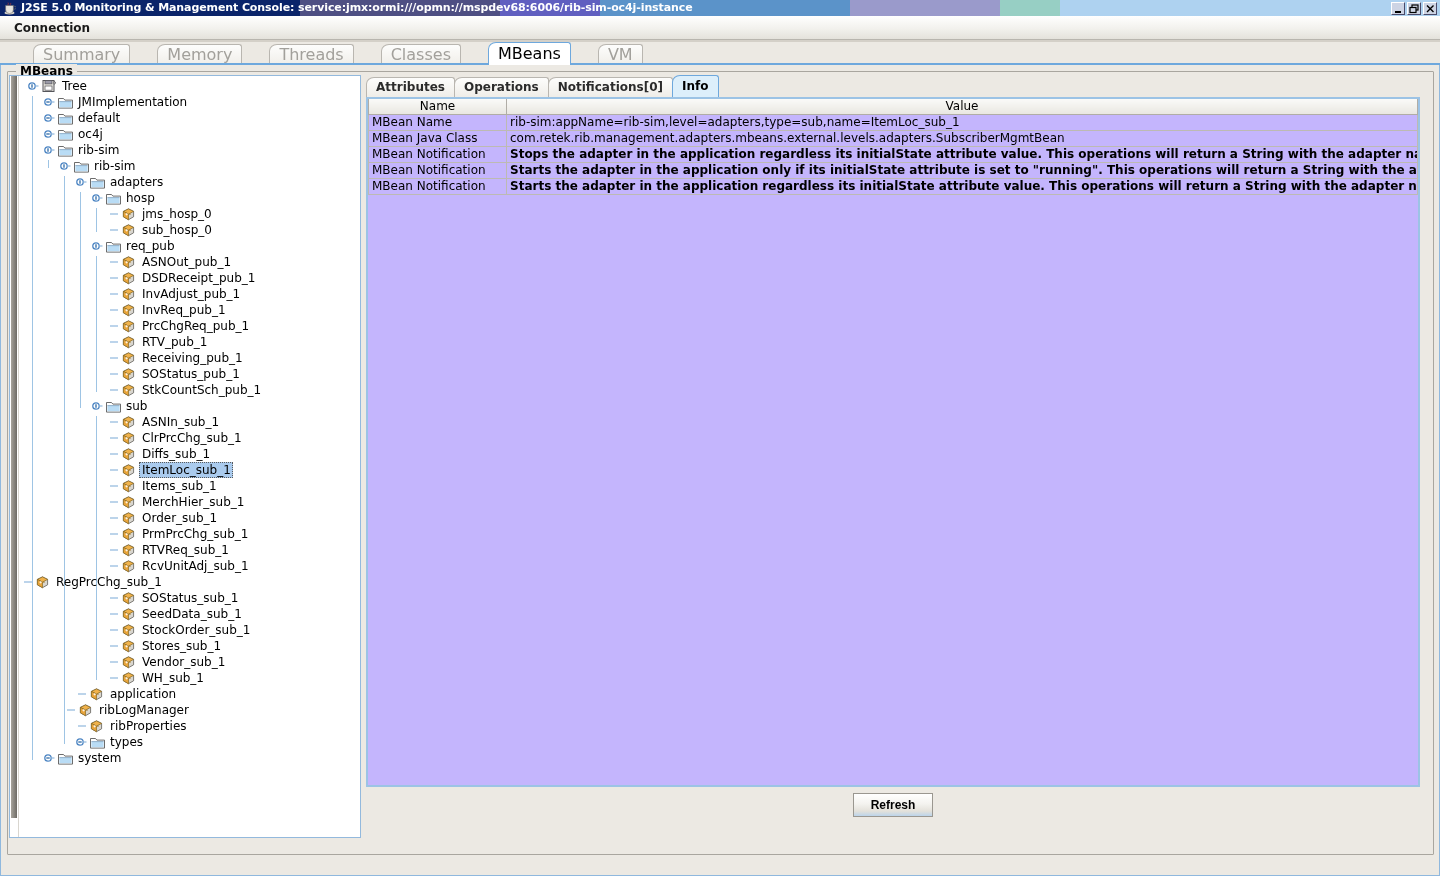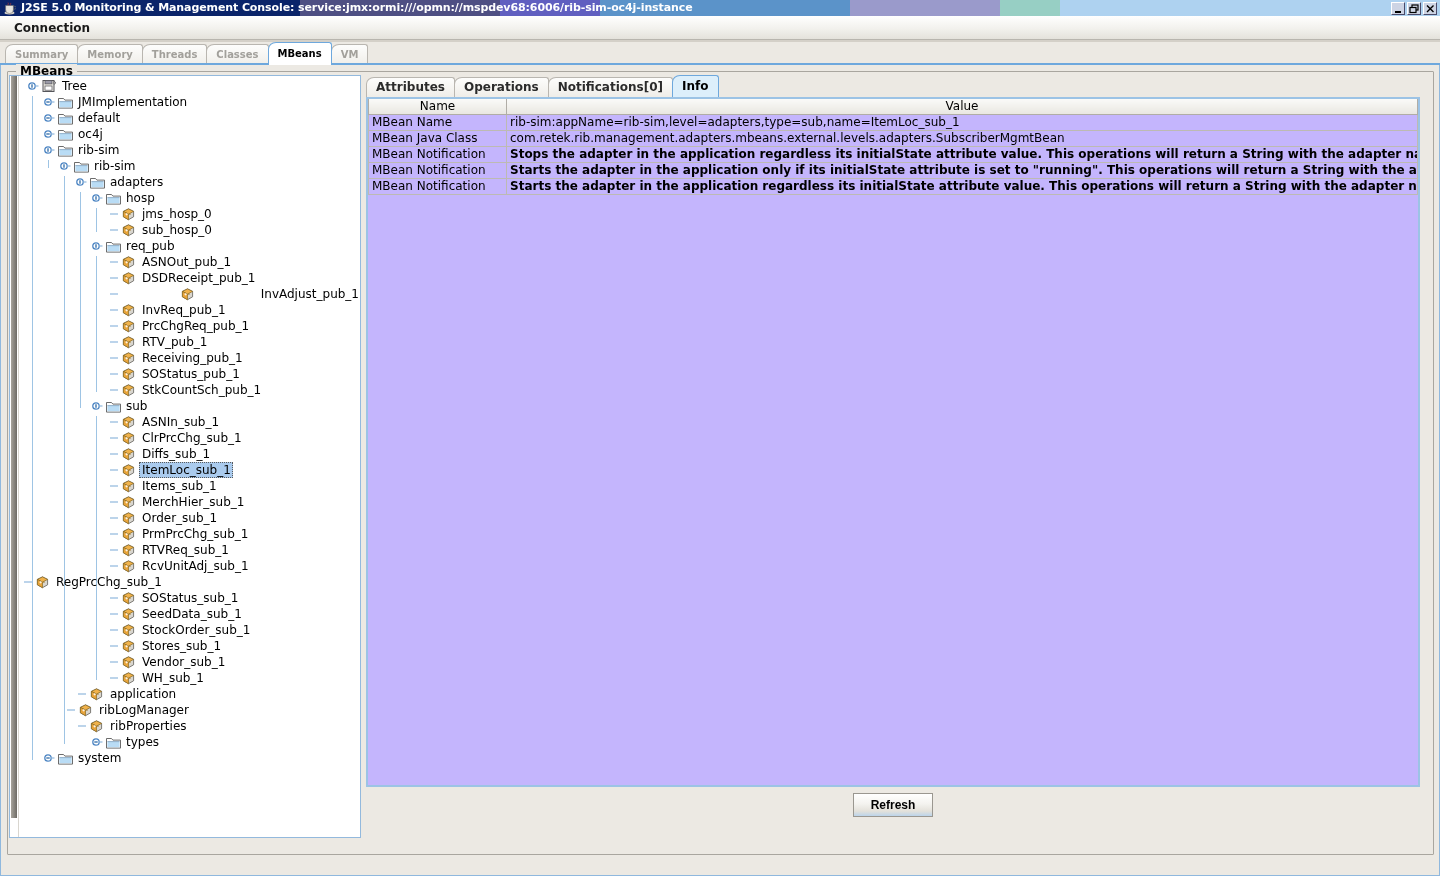--- a/index.html
+++ b/index.html
@@ -56,31 +56,32 @@
 
   
   #tabstrip {
     position: absolute; left: 0; top: 42px; width: 1440px; height: 23px;
     background: #ece9e3;
   }
   #tabstrip .tabs { position: absolute; left: 5px; top: 0; display: flex; align-items: flex-end; height: 23px; }
   .mtab {
     height: 21px; line-height: 19px;
     padding: 0 9px;
-    font-size: 10px; font-weight: bold;
+    font-size: 16px; font-weight: normal;
     color: #a2a09b;
     background: linear-gradient(to bottom, #fdfdfc 0%, #f0eee9 100%);
     border: 1px solid #b9b6b0;
     border-bottom: none;
     border-top-left-radius: 8px 7px;
     border-top-right-radius: 3px 3px;
     margin-right: -1px;
     position: relative;
     cursor: default;
     white-space: nowrap;
+    margin-left: 28px;
   }
   .mtab.selected {
     color: #000000;
     background: #ffffff;
     border-color: #6ea8dd;
     height: 23px; line-height: 21px;
     z-index: 5;
     border-top-left-radius: 8px 7px;
   }
   #tabstrip .strip-underline {
@@ -486,21 +487,21 @@
               <svg width="13" height="13" viewBox="0 0 13 13">
                 <path d="M6.5 0.9 11.6 3.4v5.4L6.5 11.7 1.4 8.8V3.4z" fill="#d9d6cf" stroke="#5f5d58" stroke-width="0.8"></path>
                 <path d="M6.5 0.9 11.6 3.4 6.5 6.1 1.4 3.4z" fill="#f0b14a" stroke="#8a6a20" stroke-width="0.7"></path>
                 <path d="M6.5 6.1v5.6L1.4 8.8V3.4z" fill="#e8a43a" stroke="#8a6a20" stroke-width="0.7"></path>
                 <circle cx="4.6" cy="6.3" r="1.1" fill="#ffffff" opacity="0.85"></circle>
                 <circle cx="7.9" cy="6.1" r="0.9" fill="#a0741f" opacity="0.7"></circle>
               </svg>
             </span>
             <span class="tlabel">DSDReceipt_pub_1</span>
           </div>
-          <div class="trow" style="padding-left: 86px; justify-content: space-between;">
+          <div class="trow" style="padding-left: 86px;">
             <span class="handle"><svg width="16" height="16" viewBox="0 0 16 16">
                 <path d="M4 8h8" stroke="#8fb8dd" stroke-width="1.2"></path>
               </svg></span>
             <span style="display: inline-flex; align-items: center; width: 17px; flex: 0 0 auto;">
               <svg width="13" height="13" viewBox="0 0 13 13">
                 <path d="M6.5 0.9 11.6 3.4v5.4L6.5 11.7 1.4 8.8V3.4z" fill="#d9d6cf" stroke="#5f5d58" stroke-width="0.8"></path>
                 <path d="M6.5 0.9 11.6 3.4 6.5 6.1 1.4 3.4z" fill="#f0b14a" stroke="#8a6a20" stroke-width="0.7"></path>
                 <path d="M6.5 6.1v5.6L1.4 8.8V3.4z" fill="#e8a43a" stroke="#8a6a20" stroke-width="0.7"></path>
                 <circle cx="4.6" cy="6.3" r="1.1" fill="#ffffff" opacity="0.85"></circle>
                 <circle cx="7.9" cy="6.1" r="0.9" fill="#a0741f" opacity="0.7"></circle>
@@ -906,21 +907,21 @@
               <svg width="13" height="13" viewBox="0 0 13 13">
                 <path d="M6.5 0.9 11.6 3.4v5.4L6.5 11.7 1.4 8.8V3.4z" fill="#d9d6cf" stroke="#5f5d58" stroke-width="0.8"></path>
                 <path d="M6.5 0.9 11.6 3.4 6.5 6.1 1.4 3.4z" fill="#f0b14a" stroke="#8a6a20" stroke-width="0.7"></path>
                 <path d="M6.5 6.1v5.6L1.4 8.8V3.4z" fill="#e8a43a" stroke="#8a6a20" stroke-width="0.7"></path>
                 <circle cx="4.6" cy="6.3" r="1.1" fill="#ffffff" opacity="0.85"></circle>
                 <circle cx="7.9" cy="6.1" r="0.9" fill="#a0741f" opacity="0.7"></circle>
               </svg>
             </span>
             <span class="tlabel">ribProperties</span>
           </div>
-          <div class="trow" style="padding-left: 70px;">
+          <div class="trow" style="padding-left: 54px;">
             <span class="handle"><svg width="16" height="16" viewBox="0 0 16 16">
                 <circle cx="6" cy="8" r="3.2" fill="#ffffff" stroke="#4f87c4" stroke-width="1.3"></circle>
                 <path d="M4.3 8h3.4" stroke="#2f6ba6" stroke-width="1.3"></path>
                 <path d="M9.3 8h3.2" stroke="#8fb8dd" stroke-width="1.2"></path>
               </svg></span>
             <span style="display: inline-flex; align-items: center; width: 17px; flex: 0 0 auto;">
               <svg width="15" height="13" viewBox="0 0 15 13">
                 <path d="M0.5 2.5h5l1.4 1.6h7.6v8H0.5z" fill="#ffffff" stroke="#5b5b5b" stroke-width="0.9"></path>
                 <rect x="1.4" y="5.6" width="12.2" height="5.6" fill="#b9dcf5"></rect>
                 <path d="M1.4 5.6h12.2" stroke="#6f93b5" stroke-width="0.7"></path>

